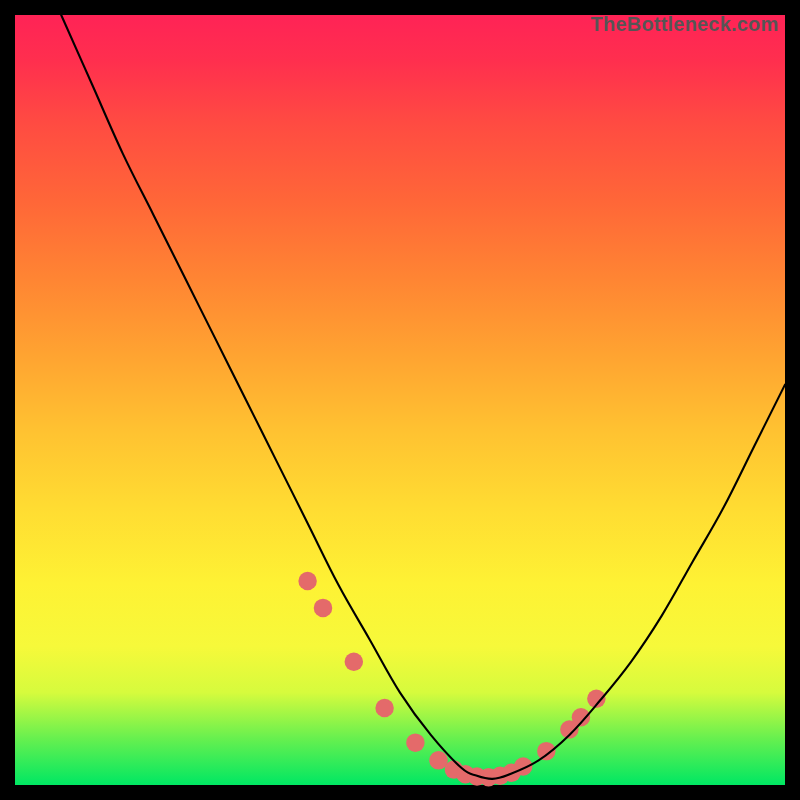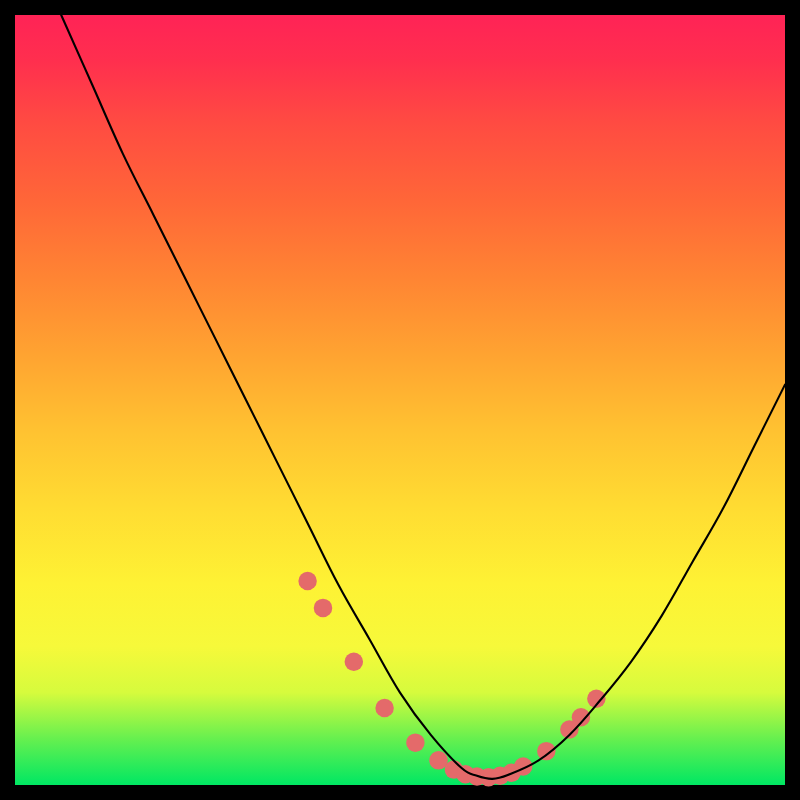--- a/index.html
+++ b/index.html
@@ -82,13 +82,14 @@
         <circle cx="496.65" cy="757.68" r="9.24" fill="#e46a6a"></circle>
         <circle cx="508.20" cy="751.52" r="9.24" fill="#e46a6a"></circle>
         <circle cx="531.30" cy="736.12" r="9.24" fill="#e46a6a"></circle>
         <circle cx="554.40" cy="714.56" r="9.24" fill="#e46a6a"></circle>
         <circle cx="565.95" cy="702.24" r="9.24" fill="#e46a6a"></circle>
         <circle cx="581.35" cy="683.76" r="9.24" fill="#e46a6a"></circle>
       </g>
     <path id="curve-path" fill="none" stroke="#000" stroke-width="2.1" stroke-linecap="round" d="M 46.20 0.00 C 51.74 12.47, 65.91 44.35, 77.00 69.30 C 88.09 94.25, 96.71 115.04, 107.80 138.60 C 118.89 162.16, 127.51 178.02, 138.60 200.20 C 149.69 222.38, 158.31 239.62, 169.40 261.80 C 180.49 283.98, 189.11 301.22, 200.20 323.40 C 211.29 345.58, 219.91 362.82, 231.00 385.00 C 242.09 407.18, 250.71 424.42, 261.80 446.60 C 272.89 468.78, 281.51 486.02, 292.60 508.20 C 303.69 530.38, 312.31 549.01, 323.40 569.80 C 334.49 590.59, 343.11 604.30, 354.20 623.70 C 365.29 643.10, 373.91 660.27, 385.00 677.60 C 396.09 694.93, 404.71 706.37, 415.80 719.95 C 426.89 733.53, 438.28 745.71, 446.60 753.06 C 454.92 760.41, 456.46 758.82, 462.00 760.76 C 467.54 762.70, 471.86 763.98, 477.40 763.84 C 482.94 763.70, 484.48 763.32, 492.80 759.99 C 501.12 756.66, 512.51 752.57, 523.60 745.36 C 534.69 738.15, 543.31 730.76, 554.40 719.95 C 565.49 709.14, 574.11 698.47, 585.20 685.30 C 596.29 672.13, 604.91 662.05, 616.00 646.80 C 627.09 631.55, 635.71 618.62, 646.80 600.60 C 657.89 582.58, 666.51 566.10, 677.60 546.70 C 688.69 527.30, 697.31 513.59, 708.40 492.80 C 719.49 472.01, 728.11 453.38, 739.20 431.20 C 750.29 409.02, 764.46 380.69, 770.00 369.60"></path>
   </svg>
 
+  <div class="watermark">TheBottleneck.com</div>
 </div>
 
 </body></html>

